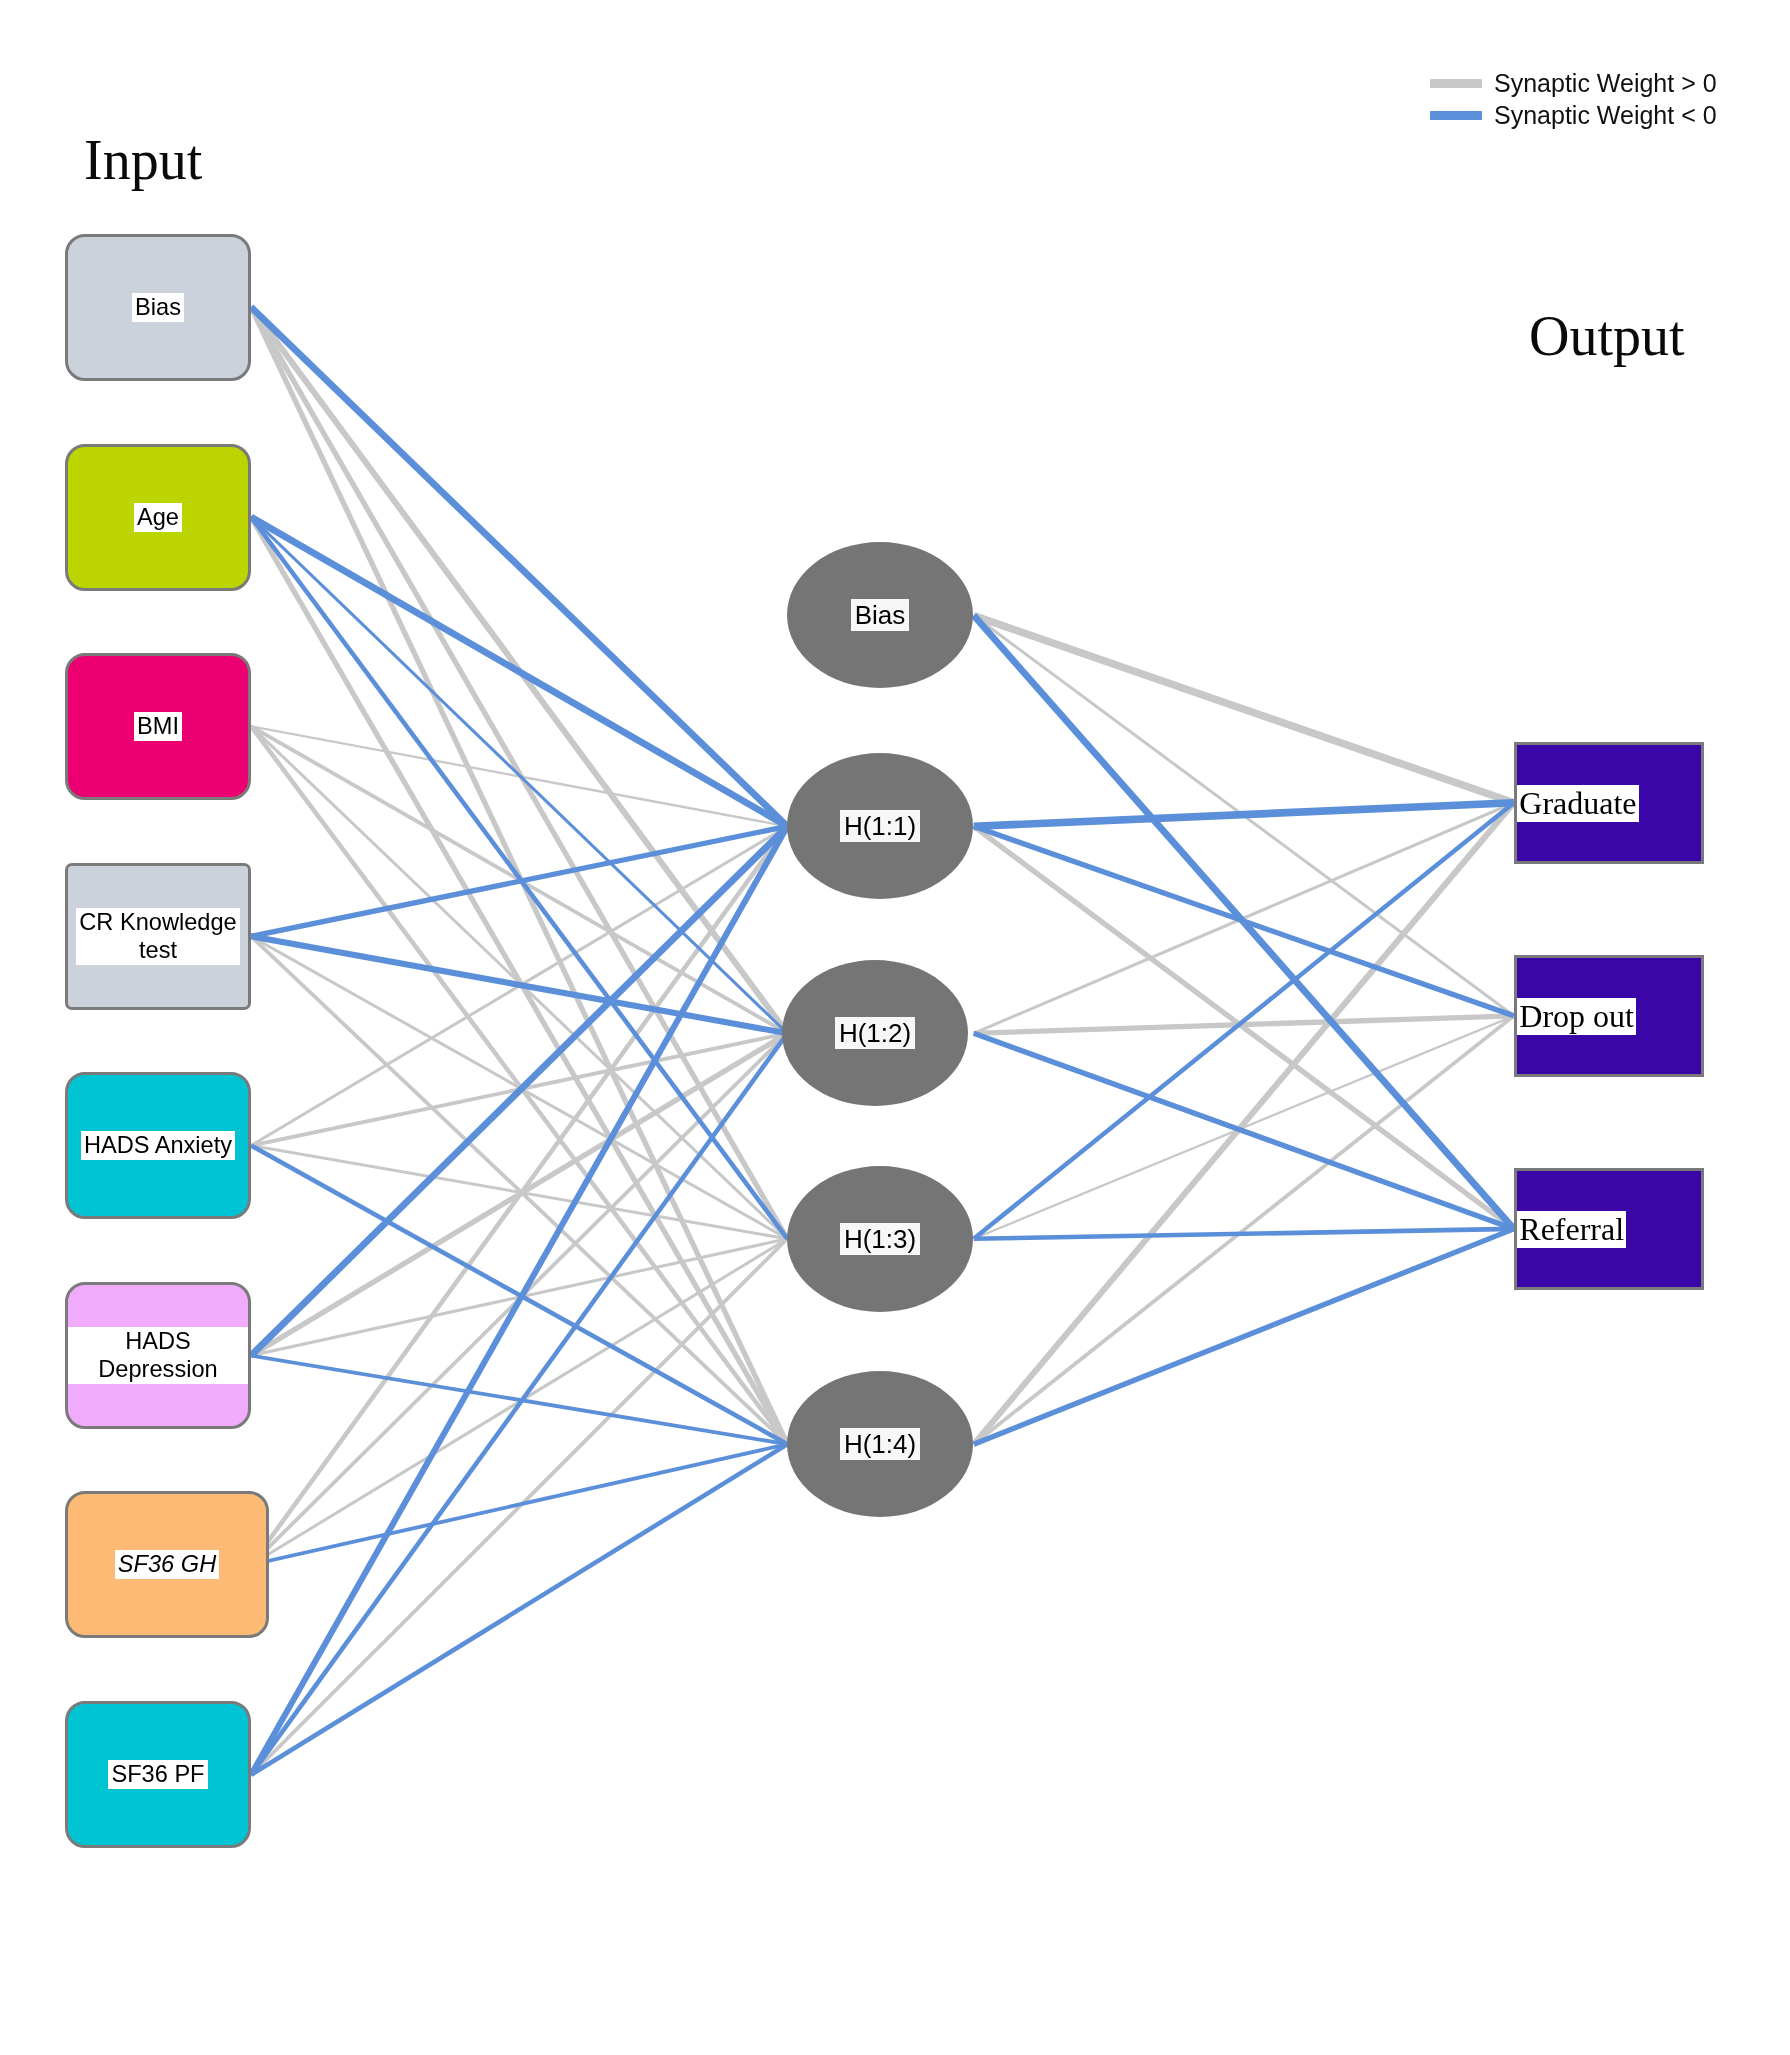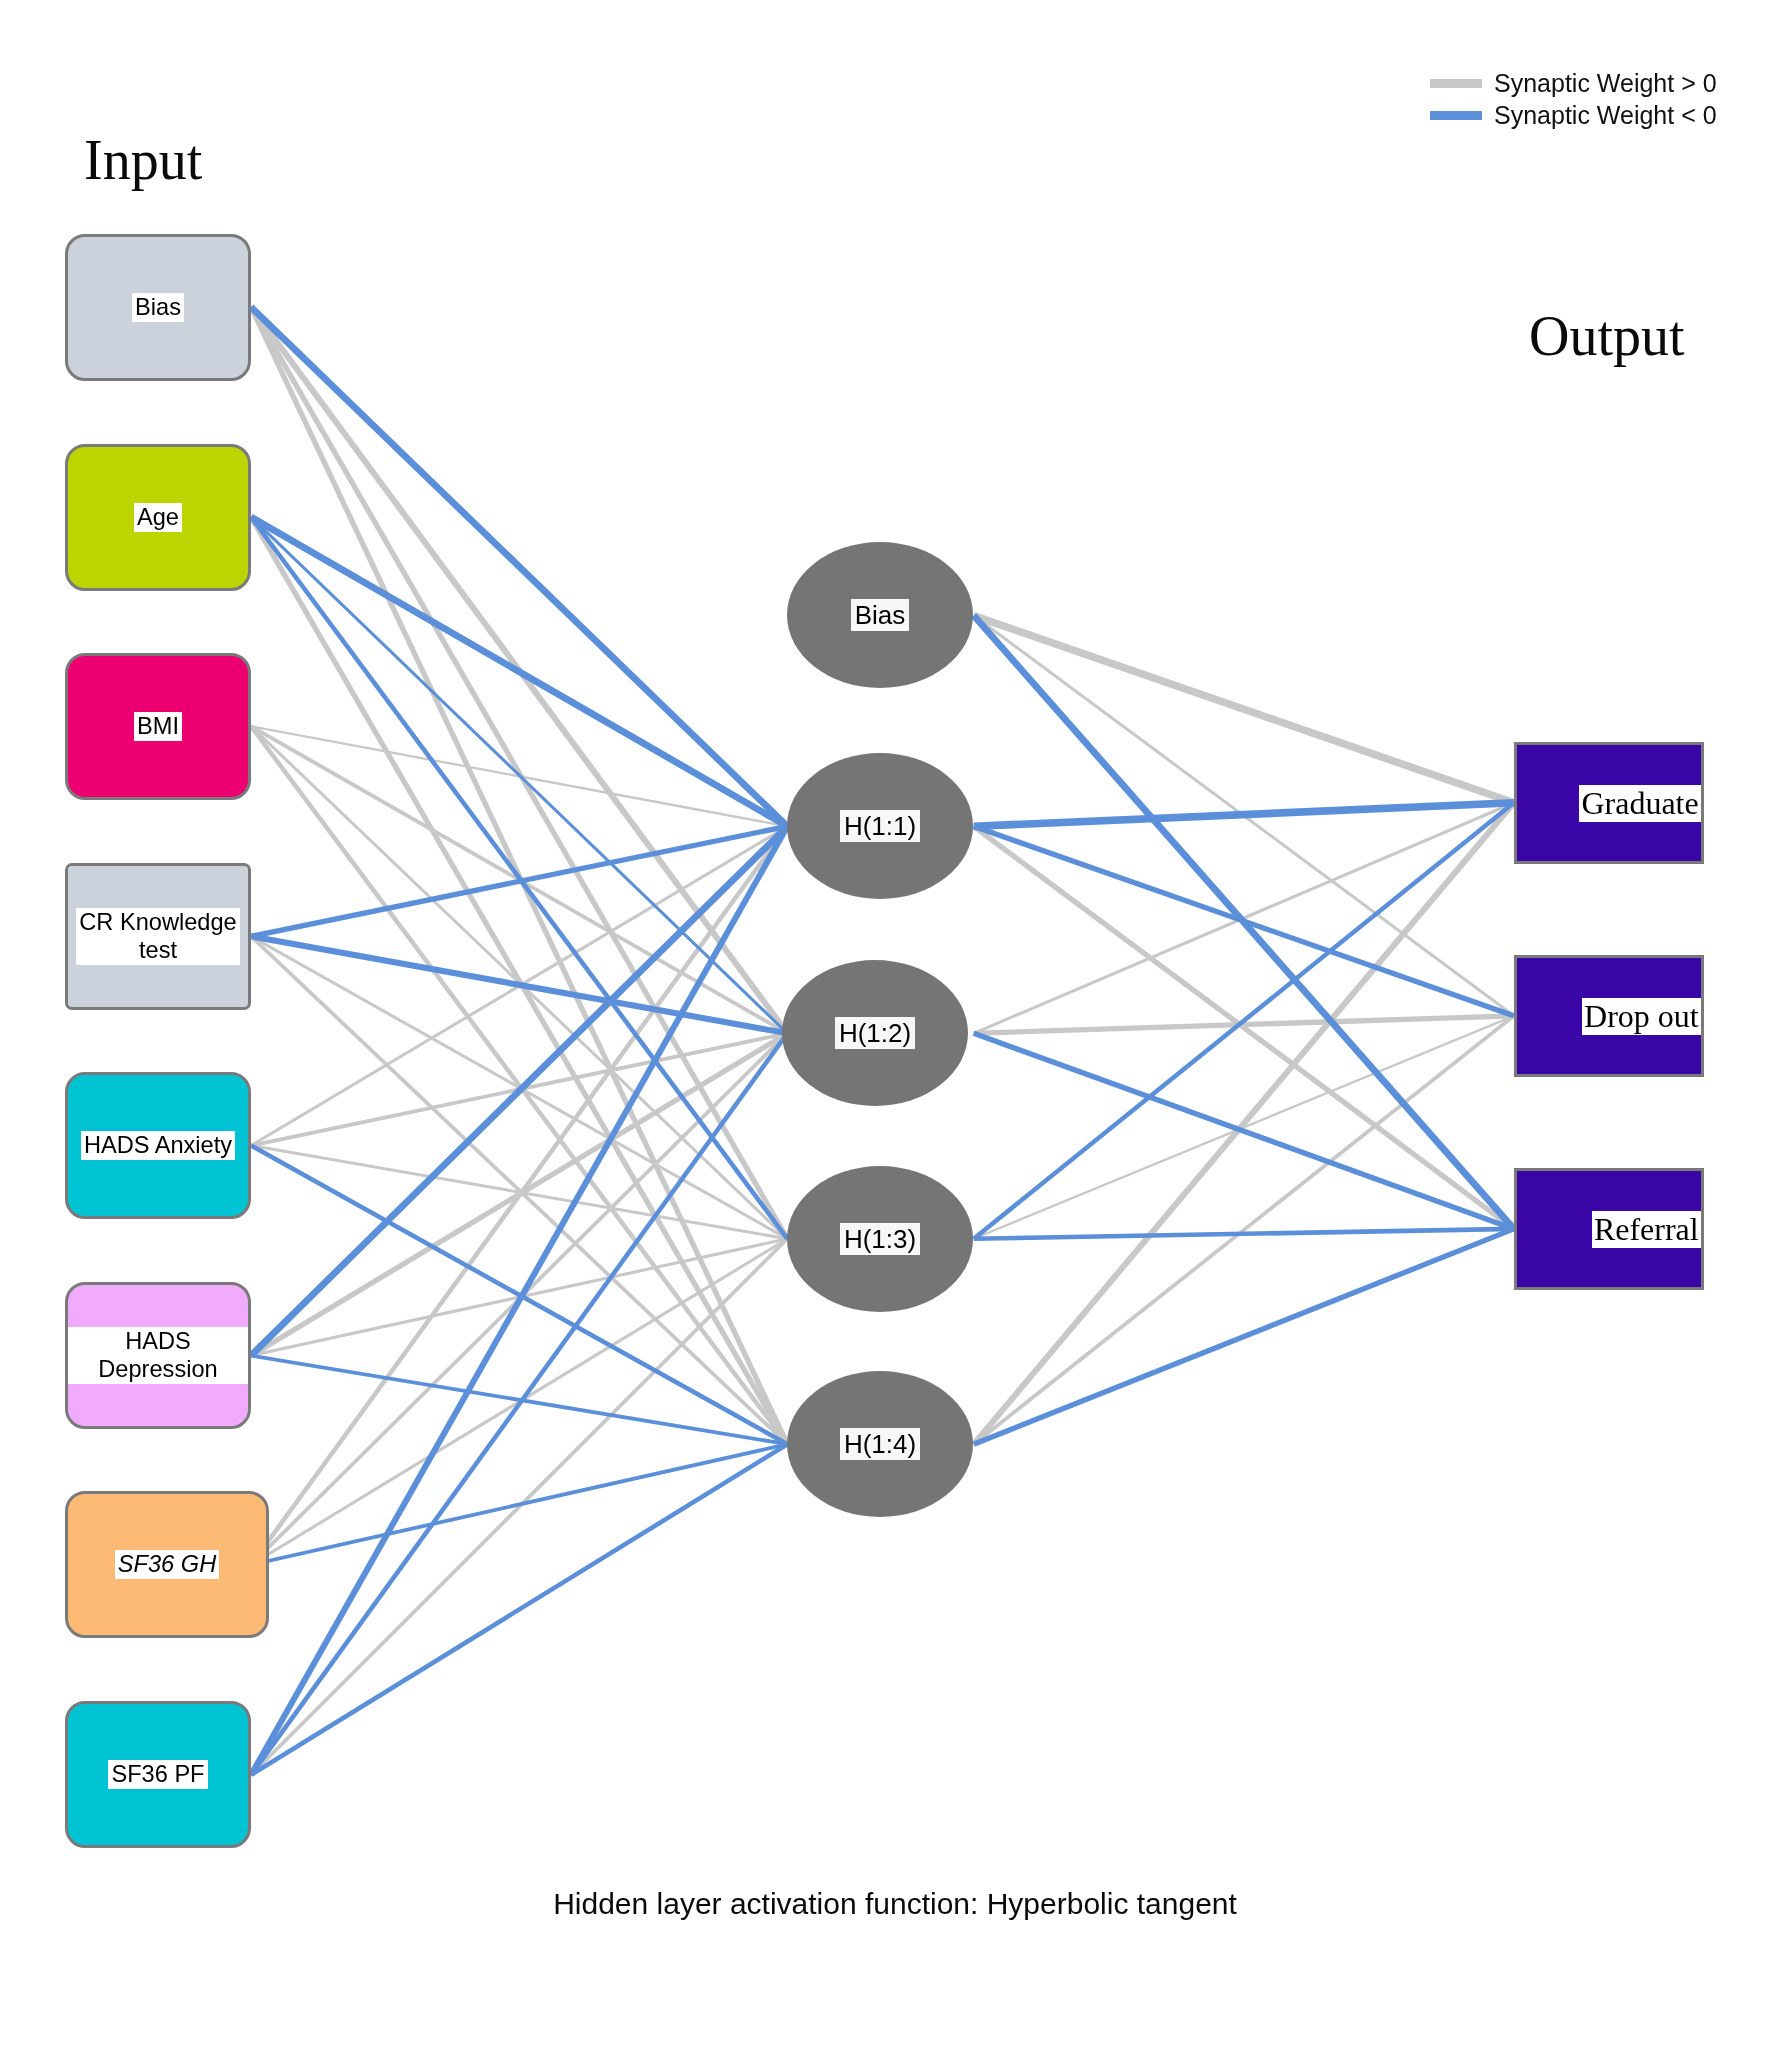--- a/index.html
+++ b/index.html
@@ -28,21 +28,21 @@
               font-family:"Liberation Sans",sans-serif;text-align:center;padding:0.8px 3px;white-space:pre-line;}
 
   
   .hnode{position:absolute;background:#757575;border-radius:50%;
          display:flex;align-items:center;justify-content:center;box-sizing:border-box;}
   .hnode .lbl{background:#f7f7f7;color:#000;font-size:26px;
               font-family:"Liberation Sans",sans-serif;padding:0.8px 3.8px;white-space:nowrap;}
 
   
   .onode{position:absolute;border:3px solid #7a7a7a;
-         display:flex;align-items:center;justify-content:flex-end;box-sizing:border-box;}
+         display:flex;align-items:center;justify-content:flex-start;box-sizing:border-box;}
   .onode .lbl{background:#ffffff;color:#000;font-size:32px;
               font-family:"Liberation Serif",serif;padding:0 2.3px;white-space:nowrap;}
 
   
   .foot{position:absolute;width:1790px;text-align:center;color:#0a0a0a;
         font-family:"Liberation Sans",sans-serif;font-size:30px;}
   #foot1{top:1887px;}
   #foot2{top:1978px;}
 </style>
 </head>
@@ -163,16 +163,15 @@
         <span class="lbl">Graduate</span>
       </div>
       <div class="onode" style="left: 1514px; top: 955px; width: 190px; height: 122px; background: rgb(58, 6, 168);">
         <span class="lbl">Drop out</span>
       </div>
       <div class="onode" style="left: 1514px; top: 1168px; width: 190px; height: 122px; background: rgb(58, 6, 168);">
         <span class="lbl">Referral</span>
       </div>
     </div>
 
-  <div class="foot" id="foot1">Hidden layer activation function: Hyperbolic tangent</div>
 
 </div>
 
 
 </body></html>

